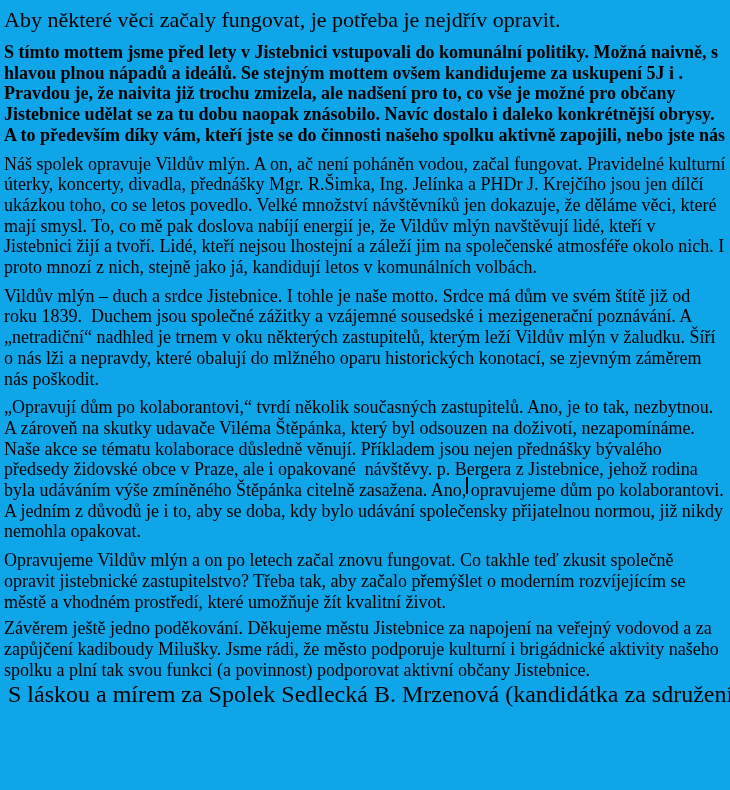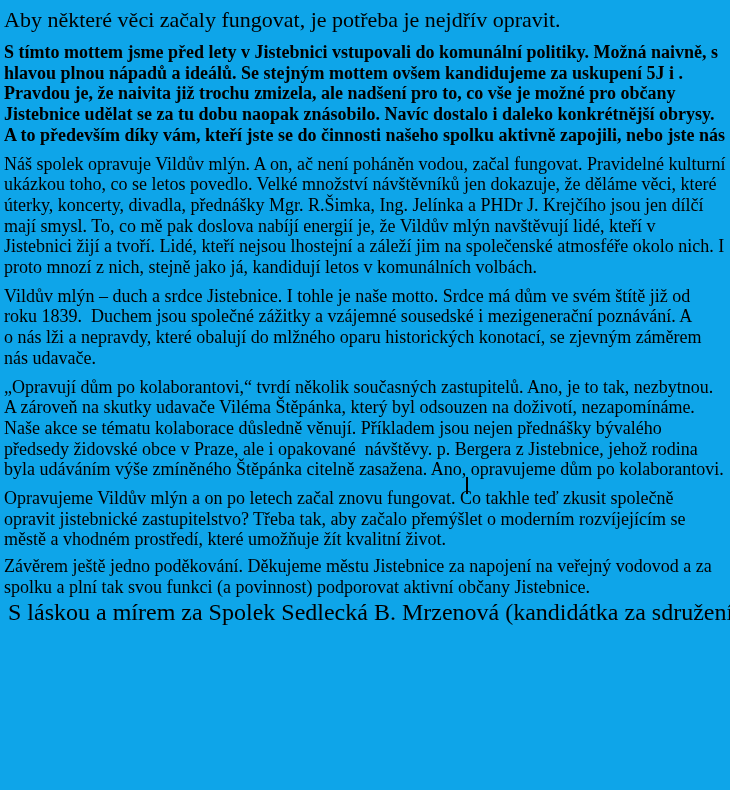--- a/index.html
+++ b/index.html
@@ -68,50 +68,54 @@
   <div class="para bold">
       <div class="line">S tímto mottem jsme před lety v Jistebnici vstupovali do komunální politiky. Možná naivně, s</div>
       <div class="line">hlavou plnou nápadů a ideálů. Se stejným mottem ovšem kandidujeme za uskupení 5J i .</div>
       <div class="line">Pravdou je, že naivita již trochu zmizela, ale nadšení pro to, co vše je možné pro občany</div>
       <div class="line">Jistebnice udělat se za tu dobu naopak znásobilo. Navíc dostalo i daleko konkrétnější obrysy.</div>
       <div class="line">A to především díky vám, kteří jste se do činnosti našeho spolku aktivně zapojili, nebo jste nás</div>
     </div>
 
   <div class="para">
       <div class="line">Náš spolek opravuje Vildův mlýn. A on, ač není poháněn vodou, začal fungovat. Pravidelné kulturní</div>
+      <div class="line">úterky, koncerty, divadla, přednášky Mgr. R.Šimka, Ing. Jelínka a PHDr J. Krejčího jsou jen dílčí</div>
       <div class="line">ukázkou toho, co se letos povedlo. Velké množství návštěvníků jen dokazuje, že děláme věci, které</div>
-      <div class="line">úterky, koncerty, divadla, přednášky Mgr. R.Šimka, Ing. Jelínka a PHDr J. Krejčího jsou jen dílčí</div>
       <div class="line">mají smysl. To, co mě pak doslova nabíjí energií je, že Vildův mlýn navštěvují lidé, kteří v</div>
       <div class="line">Jistebnici žijí a tvoří. Lidé, kteří nejsou lhostejní a záleží jim na společenské atmosféře okolo nich. I</div>
       <div class="line">proto mnozí z nich, stejně jako já, kandidují letos v komunálních volbách.</div>
     </div>
 
   <div class="para">
       <div class="line">Vildův mlýn – duch a srdce Jistebnice. I tohle je naše motto. Srdce má dům ve svém štítě již od</div>
       <div class="line">roku 1839.  Duchem jsou společné zážitky a vzájemné sousedské i mezigenerační poznávání. A</div>
+      <div class="line">„netradiční“ nadhled je trnem v oku některých zastupitelů, kterým leží Vildův mlýn v žaludku. Šíří</div>
       <div class="line">o nás lži a nepravdy, které obalují do mlžného oparu historických konotací, se zjevným záměrem</div>
-      <div class="line">nás udavače.</div>
+      <div class="line">nás poškodit.</div>
     </div>
 
   <div class="para">
       <div class="line">„Opravují dům po kolaborantovi,“ tvrdí několik současných zastupitelů. Ano, je to tak, nezbytnou.</div>
       <div class="line">A zároveň na skutky udavače Viléma Štěpánka, který byl odsouzen na doživotí, nezapomínáme.</div>
       <div class="line">Naše akce se tématu kolaborace důsledně věnují. Příkladem jsou nejen přednášky bývalého</div>
       <div class="line">předsedy židovské obce v Praze, ale i opakované  návštěvy. p. Bergera z Jistebnice, jehož rodina</div>
       <div class="line">byla udáváním výše zmíněného Štěpánka citelně zasažena. Ano, opravujeme dům po kolaborantovi.</div>
+      <div class="line">A jedním z důvodů je i to, aby se doba, kdy bylo udávání společensky přijatelnou normou, již nikdy</div>
+      <div class="line">nemohla opakovat.</div>
     </div>
 
   <div class="para mb-14">
       <div class="line">Opravujeme Vildův mlýn a on po letech začal znovu fungovat. Co takhle teď zkusit společně</div>
       <div class="line">opravit jistebnické zastupitelstvo? Třeba tak, aby začalo přemýšlet o moderním rozvíjejícím se</div>
       <div class="line">městě a vhodném prostředí, které umožňuje žít kvalitní život.</div>
     </div>
 
   <div class="para mb-10">
       <div class="line">Závěrem ještě jedno poděkování. Děkujeme městu Jistebnice za napojení na veřejný vodovod a za</div>
+      <div class="line">zapůjčení kadiboudy Milušky. Jsme rádi, že město podporuje kulturní i brigádnické aktivity našeho</div>
       <div class="line">spolku a plní tak svou funkci (a povinnost) podporovat aktivní občany Jistebnice.</div>
     </div>
 
   <div class="footer-block">
     <div class="line">S láskou a mírem za Spolek Sedlecká B. Mrzenová (kandidátka za sdružení 5J)</div>
   </div>
 
   <div class="caret"></div>
 
 </div>

